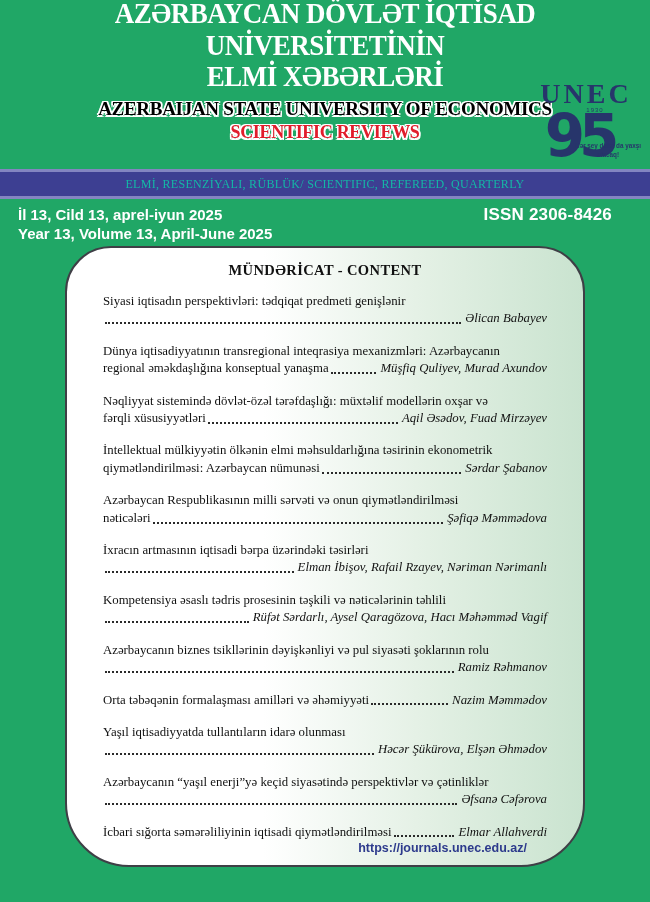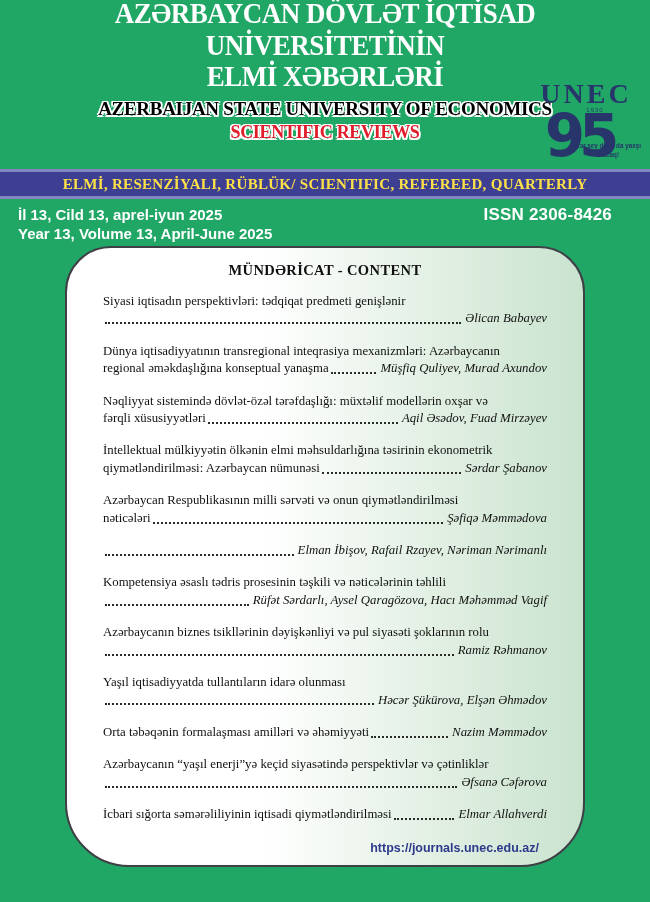--- a/index.html
+++ b/index.html
@@ -41,21 +41,21 @@
     font-family:"Liberation Sans",sans-serif;font-size:6.3px;line-height:1.35;
     text-align:center;font-weight:bold;
   }
   
   .banner{
     margin-top:26px;height:24px;background:#3d3f92;
     border-top:3px solid #8385c1;border-bottom:3px solid #8385c1;
     text-align:center;position:relative;z-index:2;
   }
   .banner-text{
-    color:#fde047;font-weight:bold;font-size:15px;line-height:24px;letter-spacing:0.3px;
+    color:#14b8a6;font-weight:normal;font-size:12px;line-height:24px;letter-spacing:0.3px;
     font-family:"Liberation Serif",serif;
   }
   
   .issue-row{
     display:flex;justify-content:space-between;align-items:flex-start;
     padding:6px 38px 0 18px;color:#ffffff;
     font-family:"Liberation Sans",sans-serif;font-weight:bold;
   }
   .issue-left{font-size:15px;line-height:19px;text-align:left;}
   .issue-issn{font-size:17px;line-height:19px;letter-spacing:0.2px;}
@@ -76,21 +76,21 @@
   .entry{margin-bottom:15px;color:#111;}
   .entry-title{font-size:12.8px;line-height:17.4px;}
   .entry-leader{display:flex;align-items:baseline;font-size:12.8px;line-height:17.4px;}
   .entry-leader .tail{white-space:nowrap;}
   .entry-leader .dots{
     flex:1;min-width:14px;align-self:flex-end;
     border-bottom:2px dotted #2a2a2a;margin:0 4px 3.5px 2px;
   }
   .entry-leader .authors{font-style:italic;white-space:nowrap;}
   .url{
-    position:absolute;right:44px;bottom:10px;
+    position:absolute;right:56px;bottom:10px;
     font-family:"Liberation Sans",sans-serif;font-size:12.5px;font-weight:bold;
     color:#2d3a8c;text-decoration:none;
   }
 </style>
 </head>
 <body>
 
 <div class="page">
 
   <div class="header">
@@ -175,20 +175,23 @@
             <div>Azərbaycan Respublikasının milli sərvəti və onun qiymətləndirilməsi</div>
           </div>
     <div class="entry-leader">
       <span class="tail">nəticələri</span>
       <span class="dots"></span>
       <span class="authors">Şəfiqə Məmmədova</span>
     </div>
   </div>
 
   <div class="entry">
+    <div class="entry-title">
+            <div>İxracın artmasının iqtisadi bərpa üzərindəki təsirləri</div>
+          </div>
     <div class="entry-leader">
 
       <span class="dots"></span>
       <span class="authors">Elman İbişov, Rafail Rzayev, Nəriman Nərimanlı</span>
     </div>
   </div>
 
   <div class="entry">
     <div class="entry-title">
             <div>Kompetensiya əsaslı tədris prosesinin təşkili və nəticələrinin təhlili</div>
@@ -205,36 +208,36 @@
             <div>Azərbaycanın biznes tsikllərinin dəyişkənliyi və pul siyasəti şoklarının rolu</div>
           </div>
     <div class="entry-leader">
 
       <span class="dots"></span>
       <span class="authors">Ramiz Rəhmanov</span>
     </div>
   </div>
 
   <div class="entry">
+
+    <div class="entry-leader">
+      <span class="tail">Orta təbəqənin formalaşması amilləri və əhəmiyyəti</span>
+      <span class="dots"></span>
+      <span class="authors">Nazim Məmmədov</span>
+    </div>
+  </div>
+
+  <div class="entry">
     <div class="entry-title">
             <div>Yaşıl iqtisadiyyatda tullantıların idarə olunması</div>
           </div>
     <div class="entry-leader">
 
       <span class="dots"></span>
       <span class="authors">Həcər Şükürova, Elşən Əhmədov</span>
-    </div>
-  </div>
-
-  <div class="entry">
-
-    <div class="entry-leader">
-      <span class="tail">Orta təbəqənin formalaşması amilləri və əhəmiyyəti</span>
-      <span class="dots"></span>
-      <span class="authors">Nazim Məmmədov</span>
     </div>
   </div>
 
   <div class="entry">
     <div class="entry-title">
             <div>Azərbaycanın “yaşıl enerji”yə keçid siyasətində perspektivlər və çətinliklər</div>
           </div>
     <div class="entry-leader">
 
       <span class="dots"></span>

